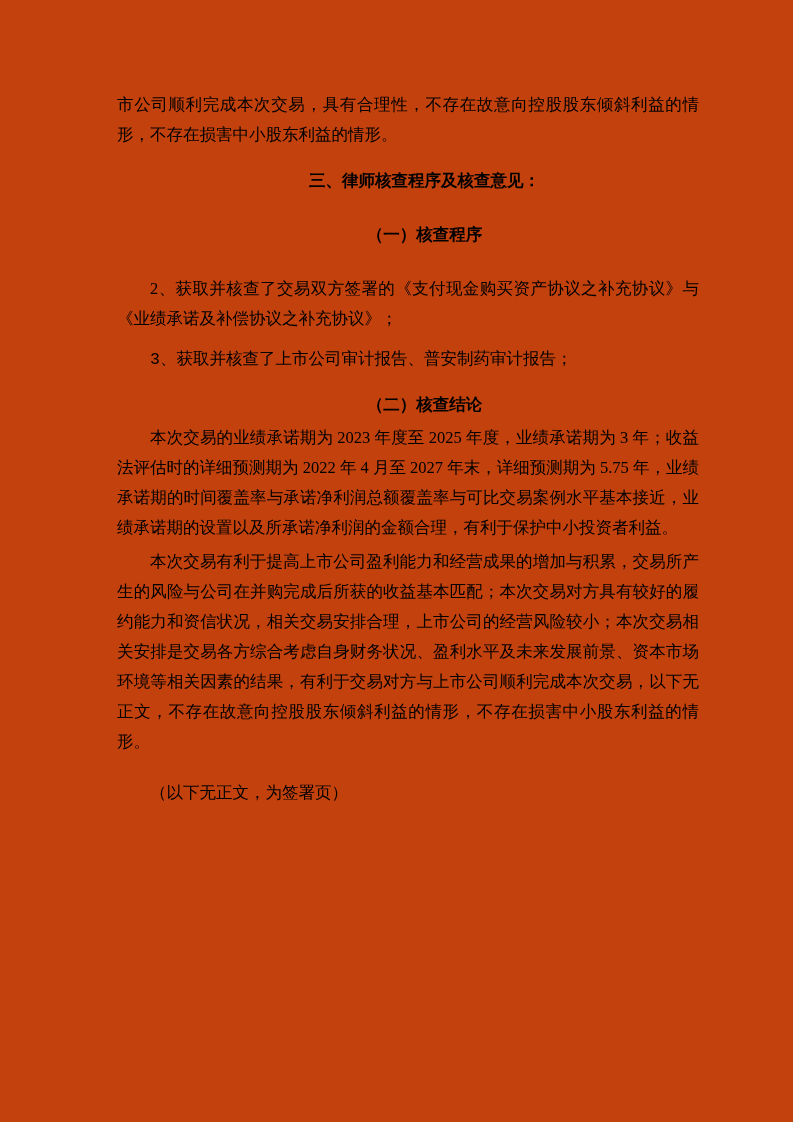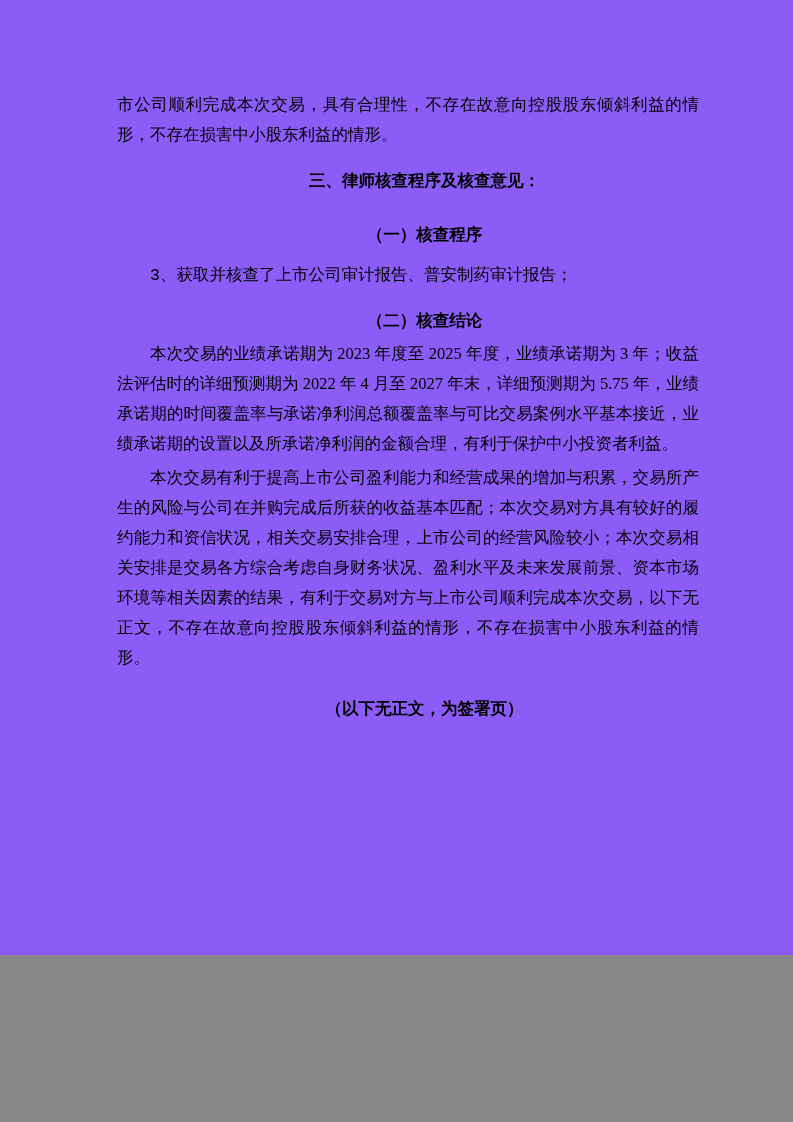--- a/index.html
+++ b/index.html
@@ -1,21 +1,21 @@
 <!DOCTYPE html>
 <html><head>
 <meta charset="utf-8">
 <style>
   html, body { margin: 0; padding: 0; background: #888; }
   .page {
     position: relative;
     width: 793px;
-    height: 955px;
+    height: 1122px;
     margin: 0 auto;
-    background: #8b5cf6;
+    background: #c2410c;
     font-family: "Liberation Serif", "DejaVu Serif", serif;
     color: #000000;
     overflow: hidden;
   }
   .content {
     position: absolute;
     left: 117px;
     top: 90px;
     width: 582px;
   }
@@ -25,21 +25,21 @@
     line-height: 30px;
     text-align: justify;
     text-justify: inter-ideograph;
     word-break: break-all;
   }
   .heading {
     font-weight: bold;
     text-align: center;
   }
   .indent { text-indent: 2em; }
-  .note { text-align: center; font-weight: bold; }
+  .note { text-align: left; }
   .mt0  { margin-top: 0; }
   .mt3  { margin-top: 3px; }
   .mt4  { margin-top: 4px; }
   .mt11 { margin-top: 11px; font-family: Liberation Mono, monospace; }
   .mt12 { margin-top: 24px; }
   .mt15 { margin-top: 15px; }
   .mt16 { margin-top: 16px; }
   .mt21 { margin-top: 21px; }
   .page-number {
     position: absolute;
@@ -57,20 +57,21 @@
 <div class="page">
   <div class="content">
 
     <p class="blk mt0">市公司顺利完成本次交易，具有合理性，不存在故意向控股股东倾斜利益的情形，不存在损害中小股东利益的情形。</p>
 
     <p class="blk heading indent mt16">三、律师核查程序及核查意见：</p>
 
     <p class="blk heading indent mt12">（一）核查程序</p>
 
 
+    <p class="blk indent mt12">2、获取并核查了交易双方签署的《支付现金购买资产协议之补充协议》与《业绩承诺及补偿协议之补充协议》；</p>
 
     <p class="blk indent mt11">3、获取并核查了上市公司审计报告、普安制药审计报告；</p>
 
     <p class="blk heading indent mt15">（二）核查结论</p>
 
     <p class="blk indent mt3">本次交易的业绩承诺期为 2023 年度至 2025 年度，业绩承诺期为 3 年；收益法评估时的详细预测期为 2022 年 4 月至 2027 年末，详细预测期为 5.75 年，业绩承诺期的时间覆盖率与承诺净利润总额覆盖率与可比交易案例水平基本接近，业绩承诺期的设置以及所承诺净利润的金额合理，有利于保护中小投资者利益。</p>
 
     <p class="blk indent mt4">本次交易有利于提高上市公司盈利能力和经营成果的增加与积累，交易所产生的风险与公司在并购完成后所获的收益基本匹配；本次交易对方具有较好的履约能力和资信状况，相关交易安排合理，上市公司的经营风险较小；本次交易相关安排是交易各方综合考虑自身财务状况、盈利水平及未来发展前景、资本市场环境等相关因素的结果，有利于交易对方与上市公司顺利完成本次交易，以下无正文，不存在故意向控股股东倾斜利益的情形，不存在损害中小股东利益的情形。</p>
 
     <p class="blk indent note mt21">（以下无正文，为签署页）</p>

